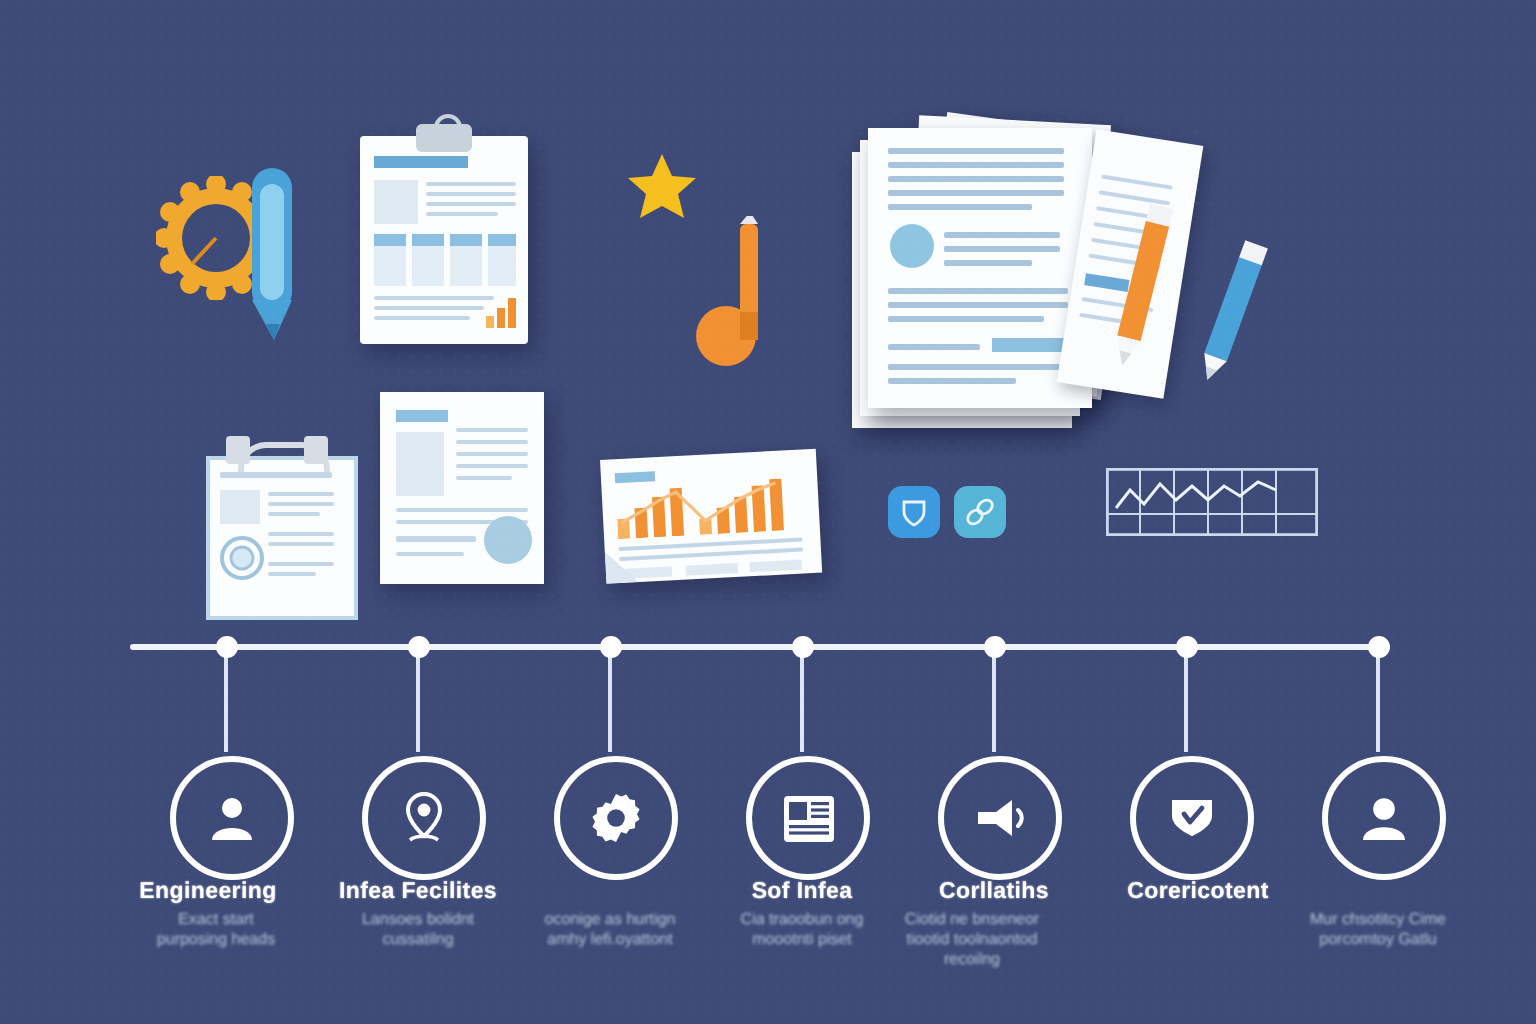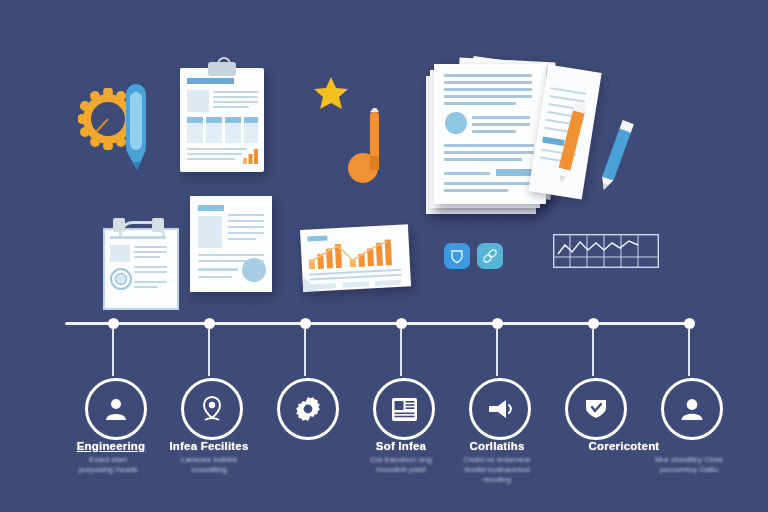--- a/index.html
+++ b/index.html
@@ -282,21 +282,21 @@
   <div class="abs node-dot" style="left:113px;"></div>
   <div class="abs drop" style="left:113px;"></div>
   <div class="abs node-circle" style="left:113px;">
     <span>
       <svg width="26" height="26" viewBox="0 0 26 26">
           <circle cx="13" cy="8" r="5" fill="#fff"></circle>
           <path d="M3 24 C3 16 23 16 23 24 Z" fill="#fff"></path>
         </svg>
     </span>
   </div>
-  <div class="abs node-label" style="left:111px;text-decoration:underline;">Engineering</div>
+  <div class="abs node-label" style="left:104px;">Engineering</div>
   <div class="abs node-sub" style="left:108px;white-space:pre-line;">Exact start
 purposing heads</div>
 
   <div class="abs node-dot" style="left:209px;"></div>
   <div class="abs drop" style="left:209px;"></div>
   <div class="abs node-circle" style="left:209px;">
     <span>
       <svg width="26" height="28" viewBox="0 0 26 28">
         <path d="M13 2 C8.5 2 5 5.5 5 10 C5 16 13 23 13 23 C13 23 21 16 21 10 C21 5.5 17.5 2 13 2 Z" fill="none" stroke="#fff" stroke-width="2"></path>
         <circle cx="13" cy="10" r="3.2" fill="#fff"></circle>
@@ -311,20 +311,22 @@
   <div class="abs node-dot" style="left:305px;"></div>
   <div class="abs drop" style="left:305px;"></div>
   <div class="abs node-circle" style="left:305px;">
     <span>
       <svg width="26" height="26" viewBox="0 0 26 26">
         <path d="M13 1 l2.6 1.2 2.6-.9 1.6 2.3 2.7.5.1 2.8 2.2 1.7-1.3 2.5 1.3 2.5-2.2 1.7-.1 2.8-2.7.5-1.6 2.3-2.6-.9L13 25l-2.6-1.2-2.6.9-1.6-2.3-2.7-.5-.1-2.8L1.2 17.4 2.5 14.9 1.2 12.4l2.2-1.7.1-2.8 2.7-.5 1.6-2.3 2.6.9Z" fill="#fff"></path>
         <circle cx="13" cy="13" r="4.4" fill="#3e4a77"></circle>
       </svg>
     </span>
   </div>
+  <div class="abs node-sub" style="left:305px;white-space:pre-line;">oconige as hurtign
+amhy lefi.oyattont</div>
 
   <div class="abs node-dot" style="left:401px;"></div>
   <div class="abs drop" style="left:401px;"></div>
   <div class="abs node-circle" style="left:401px;">
     <span>
       <svg width="27" height="25" viewBox="0 0 27 25">
         <rect x="1" y="1" width="25" height="23" rx="2" fill="#fff"></rect>
         <rect x="3.5" y="4" width="9" height="9" fill="#3e4a77"></rect>
         <g fill="#3e4a77">
             <rect x="14.5" y="4" width="9" height="1.6"></rect>
@@ -344,35 +346,35 @@
   <div class="abs drop" style="left:497px;"></div>
   <div class="abs node-circle" style="left:497px;">
     <span>
       <svg width="27" height="22" viewBox="0 0 27 22">
         <path d="M2 8 L11 8 L19 2 L19 20 L11 14 L2 14 Z" fill="#fff"></path>
         <path d="M22 7 C24.5 9.5 24.5 12.5 22 15" fill="none" stroke="#fff" stroke-width="2" stroke-linecap="round"></path>
       </svg>
     </span>
   </div>
   <div class="abs node-label" style="left:497px;">Corllatihs</div>
-  <div class="abs node-sub" style="left:497px;white-space:pre-line;">Ciotid ne bnseneor
+  <div class="abs node-sub" style="left:486px;white-space:pre-line;">Ciotid ne bnseneor
 tiootid toolnaontod
 recoilng</div>
 
   <div class="abs node-dot" style="left:593px;"></div>
   <div class="abs drop" style="left:593px;"></div>
   <div class="abs node-circle" style="left:593px;">
     <span>
       <svg width="26" height="24" viewBox="0 0 26 24">
         <path d="M3 3 L23 3 L23 11 C23 17 13 21 13 21 C13 21 3 17 3 11 Z" fill="#fff"></path>
         <path d="M9 10 L12 14 L18 7" fill="none" stroke="#3e4a77" stroke-width="2.4" stroke-linecap="round" stroke-linejoin="round"></path>
       </svg>
     </span>
   </div>
-  <div class="abs node-label" style="left:624px;">Corericotent</div>
+  <div class="abs node-label" style="left:599px;">Corericotent</div>
 
   <div class="abs node-dot" style="left:689px;"></div>
   <div class="abs drop" style="left:689px;"></div>
   <div class="abs node-circle" style="left:689px;">
     <span>
       <svg width="26" height="26" viewBox="0 0 26 26">
           <circle cx="13" cy="8.5" r="5.4" fill="#fff"></circle>
           <path d="M2.5 24 C2.5 15.5 23.5 15.5 23.5 24 Z" fill="#fff"></path>
         </svg>
     </span>

